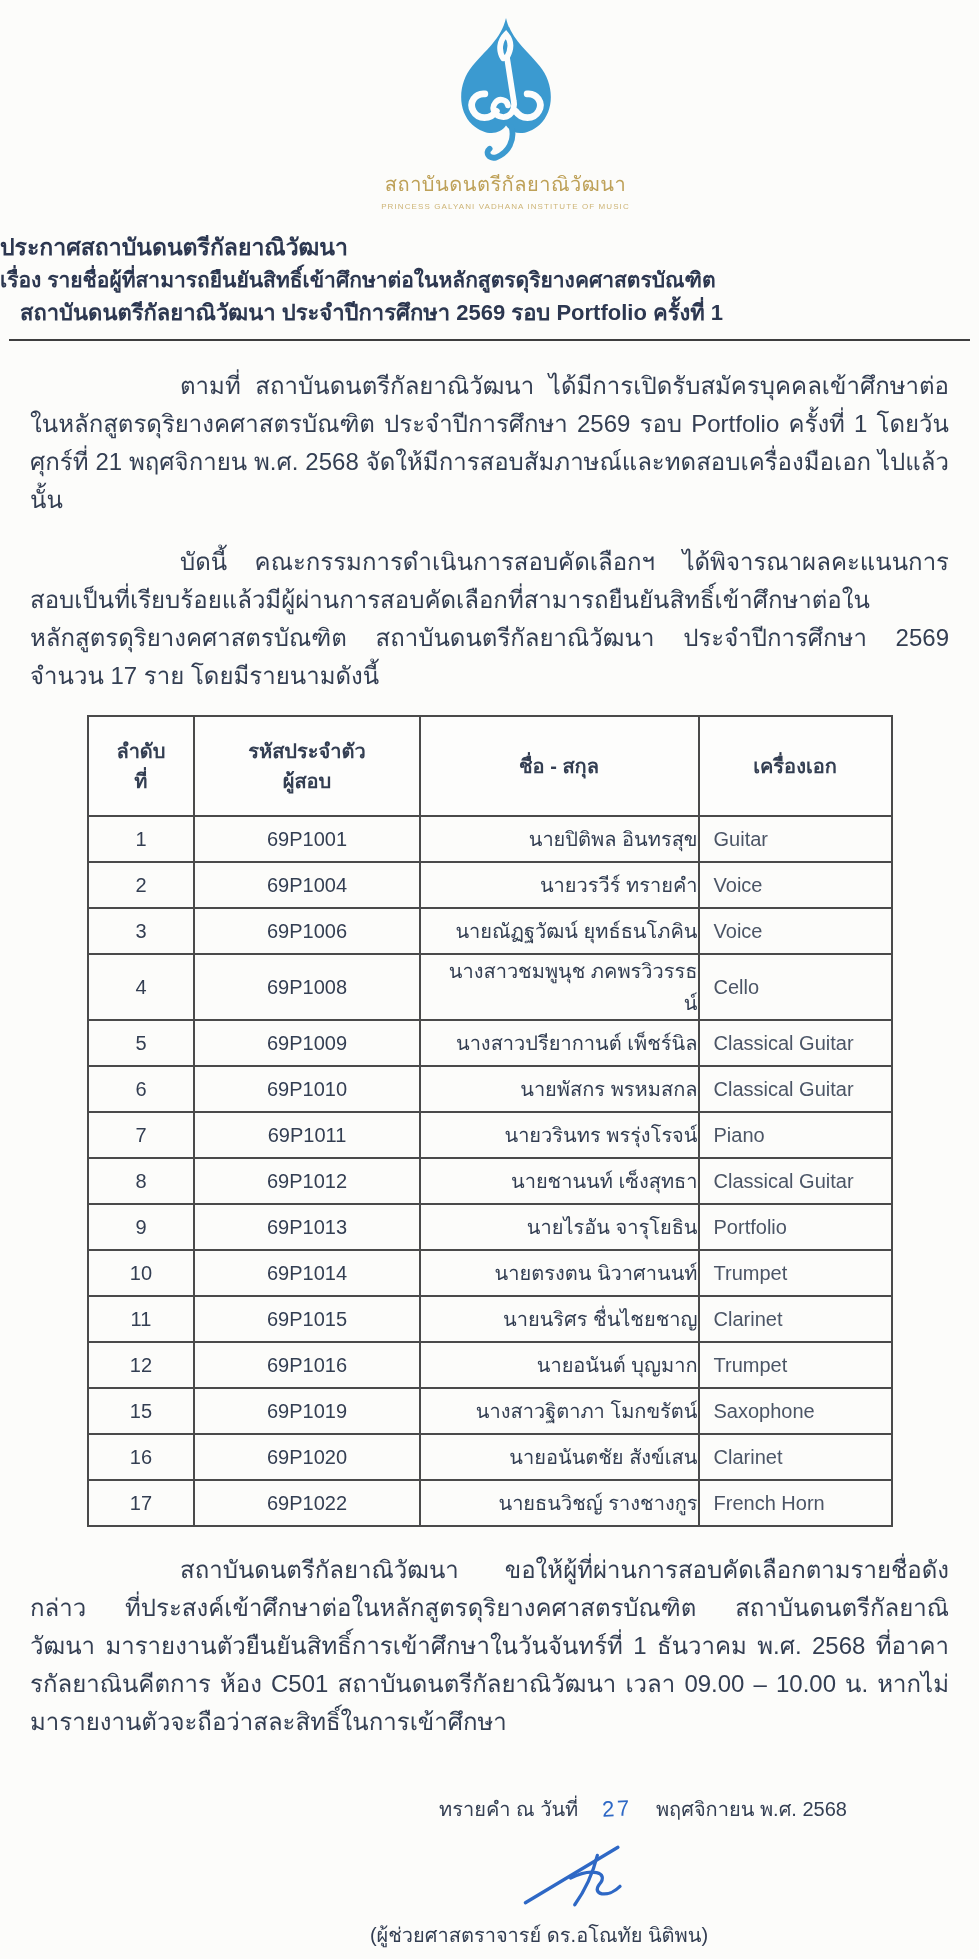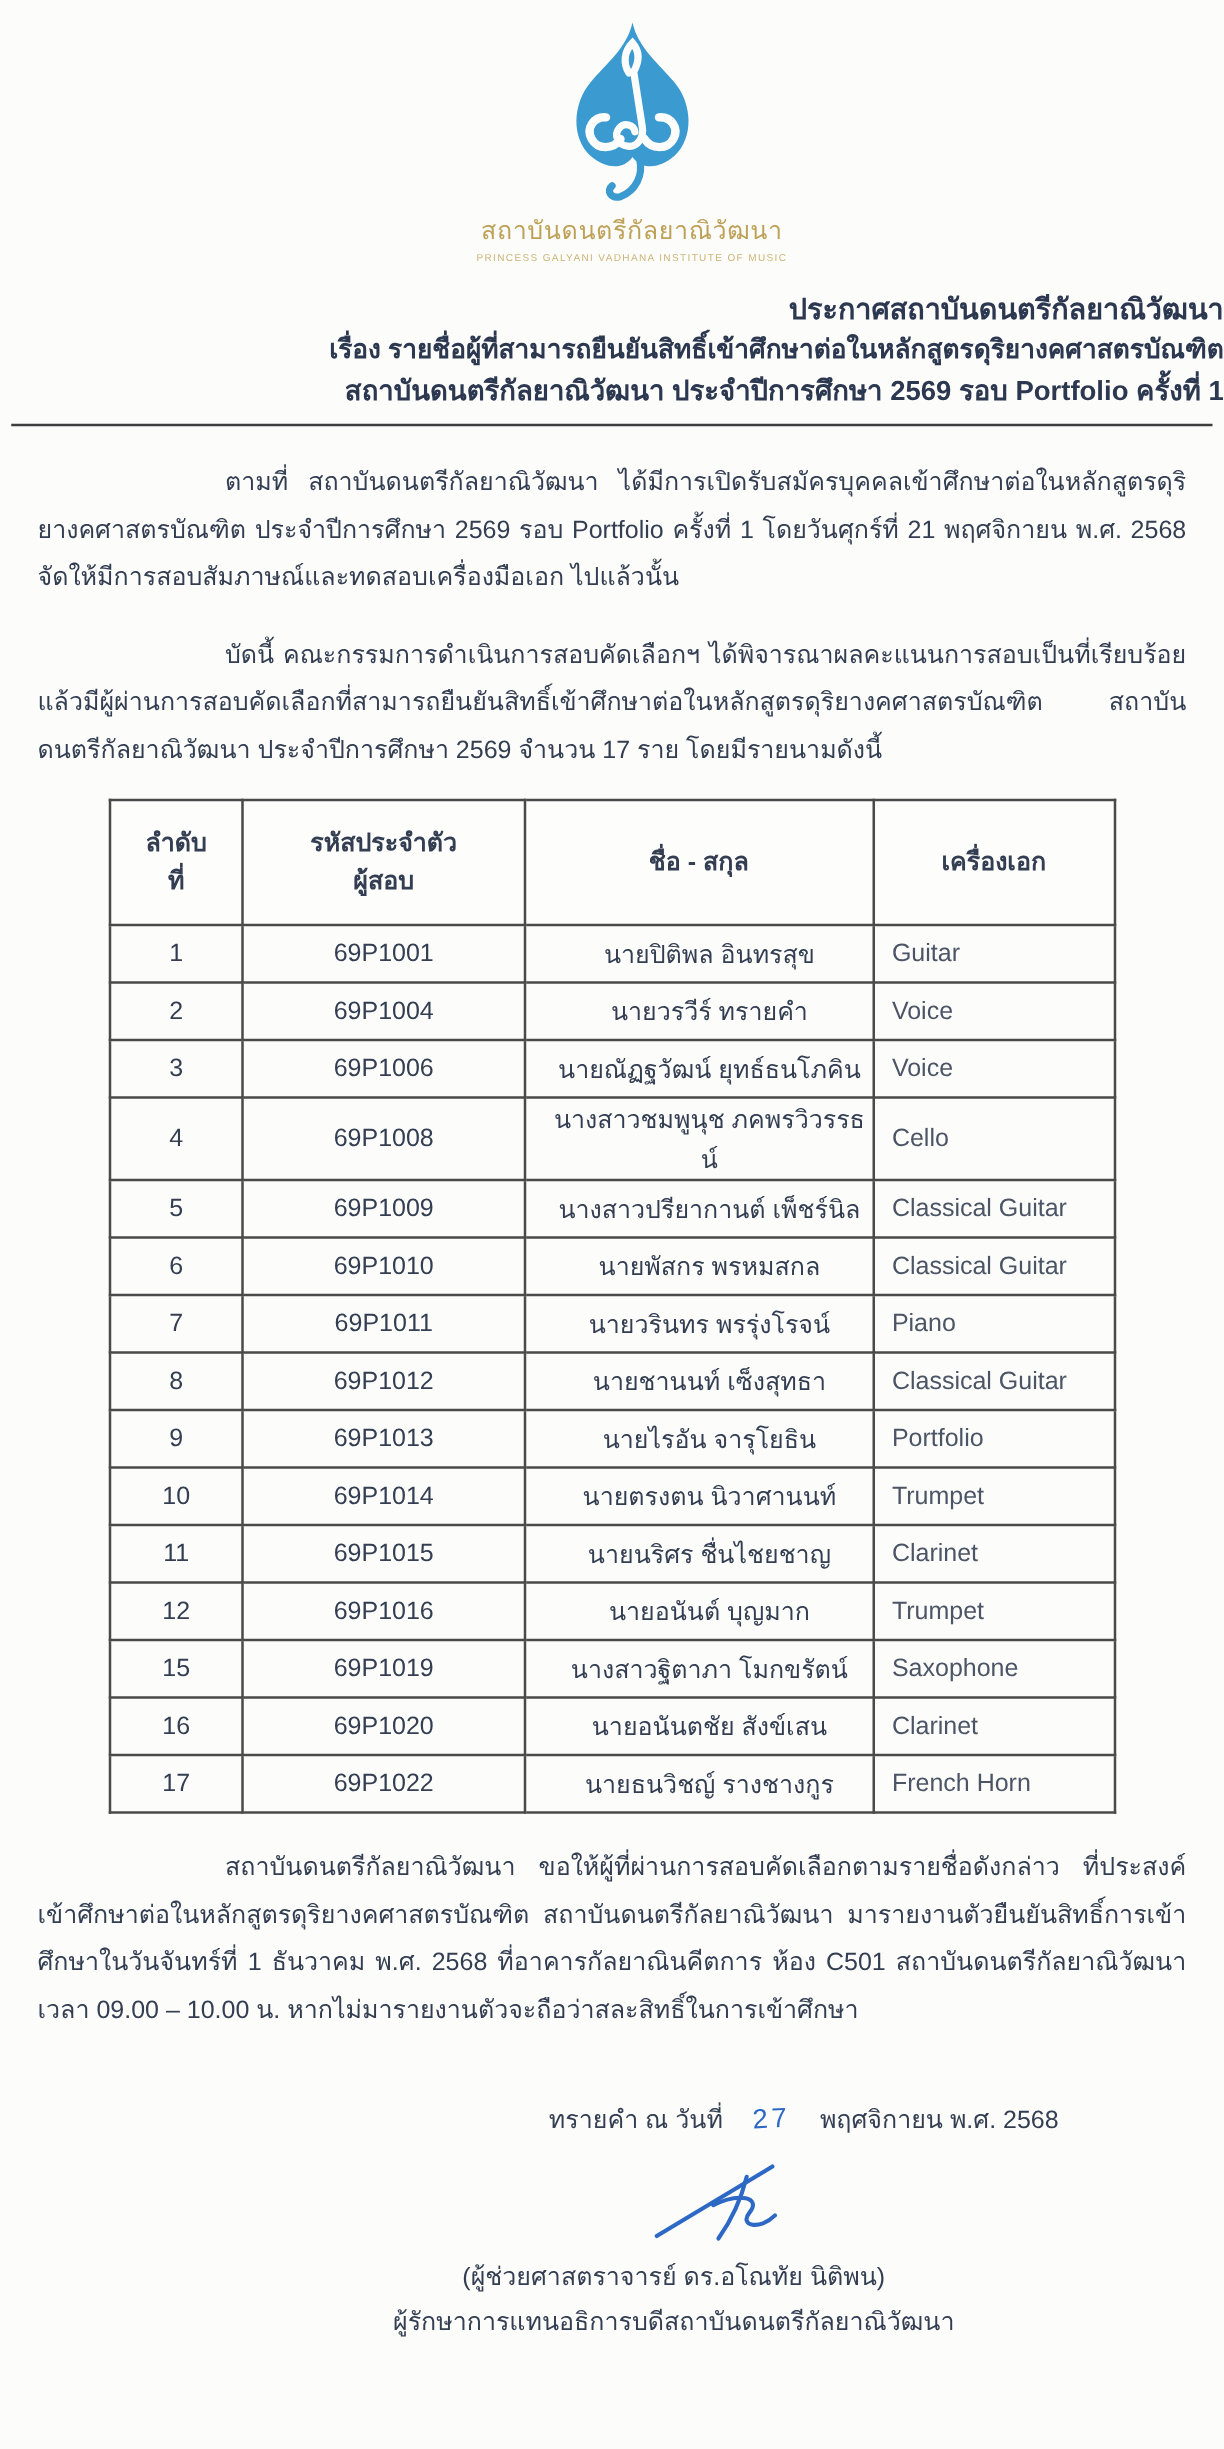--- a/index.html
+++ b/index.html
@@ -26,31 +26,31 @@
   .inst-thai{
     text-align:center;color:var(--brand-gold);
     font-size:20px;letter-spacing:.5px;margin-top:2px;font-weight:500;
   }
   .inst-eng{
     text-align:center;color:#cdb476;
     font-size:8px;letter-spacing:1.1px;margin-top:2px;
   }
 
   
-  .titles{margin-top:20px;text-align:right;font-weight:bold;color:#2c3750;}
+  .titles{margin-top:20px;text-align:left;font-weight:bold;color:#2c3750;}
   .title-1{font-size:23px;line-height:32px;}
   .title-2{font-size:21px;line-height:33px;}
   .title-3{font-size:22px;line-height:33px;padding-left:20px;}
 
   .divider{border-top:2px solid #3e3e3e;margin:10px 9px 0 9px;}
 
   
   .para{
     margin:24px 30px 0 30px;
-    font-size:20px;line-height:38px;
+    font-size:24px;line-height:38px;
     text-align:justify;text-indent:150px;
     color:var(--ink);
   }
   .para.first{margin-top:26px;}
 
   
   table.results{
     width:806px;margin:20px auto 0 auto;
     border-collapse:collapse;table-layout:fixed;
     font-size:20px;color:var(--ink);
@@ -63,21 +63,21 @@
     font-weight:600;text-align:center;
     height:100px;line-height:30px;font-size:20px;
     background:#fdfdfc;
   }
   table.results td{height:46px;}
   col.c-no{width:13.3%;}
   col.c-code{width:28%;}
   col.c-name{width:34.7%;}
   col.c-instr{width:24%;}
   td.cell-no,td.cell-code{text-align:center;}
-  td.cell-name{text-align:center;padding-left:17px;}
+  td.cell-name{text-align:right;padding-left:17px;}
   td.cell-instr{text-align:left;padding-left:14px;color:#4b5566;}
 
   
   .pub-date{
     width:600px;margin:52px 36px 0 auto;
     text-align:center;font-size:20px;color:var(--ink);
     white-space:nowrap;
   }
   .hand{
     color:var(--hand-blue);

